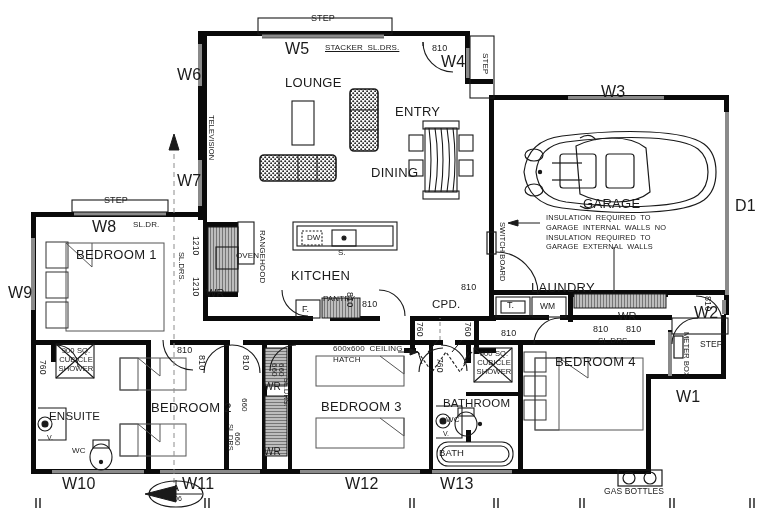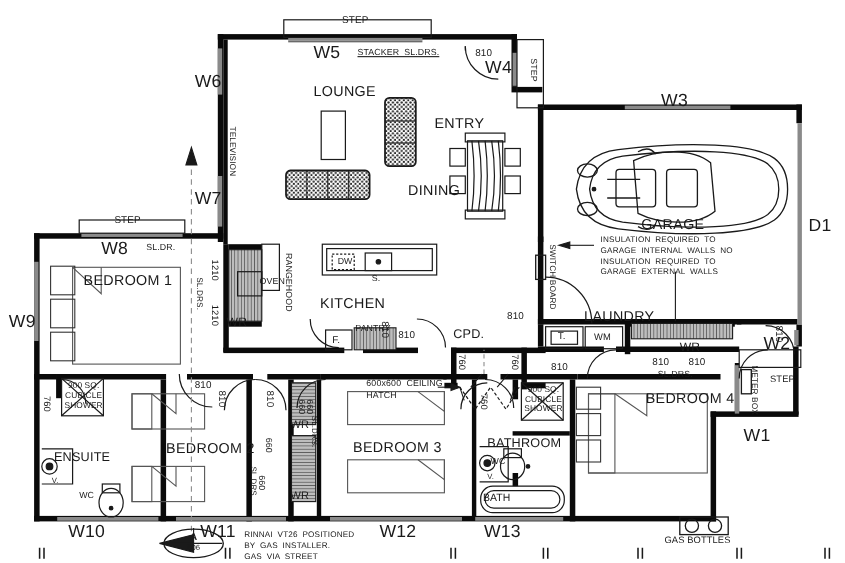--- a/index.html
+++ b/index.html
@@ -330,25 +330,25 @@
       <path d="M750,498 L750,508 M754,498 L754,508"></path>
     </g>
   </svg>
 
   <div class="lbl room" style="left:285px;top:76px;">LOUNGE</div>
   <div class="lbl room" style="left:371px;top:166px;">DINING</div>
   <div class="lbl room" style="left:395px;top:63px;margin-top:42px;">ENTRY</div>
   <div class="lbl room" style="left:583px;top:197px;">GARAGE</div>
   <div class="lbl room" style="left:291px;top:269px;">KITCHEN</div>
   <div class="lbl room" style="left:531px;top:281px;">LAUNDRY</div>
-  <div class="lbl room-sm" style="left:412px;top:299px;">CPD.</div>
+  <div class="lbl room-sm" style="left:432px;top:299px;">CPD.</div>
   <div class="lbl room" style="left:76px;top:248px;">BEDROOM 1</div>
   <div class="lbl room" style="left:151px;top:401px;">BEDROOM 2</div>
   <div class="lbl room" style="left:321px;top:400px;">BEDROOM 3</div>
-  <div class="lbl room" style="left:555px;top:355px;margin-left:32px;">BEDROOM 4</div>
+  <div class="lbl room" style="left:555px;top:355px;">BEDROOM 4</div>
   <div class="lbl room-sm" style="left:49px;top:411px;">ENSUITE</div>
   <div class="lbl room-sm" style="left:443px;top:398px;">BATHROOM</div>
 
   <div class="lbl win" style="left:676px;top:389px;">W1</div>
   <div class="lbl win" style="left:694px;top:305px;">W2</div>
   <div class="lbl win" style="left:601px;top:84px;">W3</div>
   <div class="lbl win" style="left:441px;top:54px;">W4</div>
   <div class="lbl win" style="left:285px;top:41px;">W5</div>
   <div class="lbl win" style="left:177px;top:67px;">W6</div>
   <div class="lbl win" style="left:177px;top:173px;text-align:center;">W7</div>
@@ -390,23 +390,20 @@
   <div class="lbl tiny" style="left:618px;top:311px;font-size:11px;">WR</div>
   <div class="lbl tiny" style="left:264px;top:382px;font-size:10px;">WR</div>
   <div class="lbl tiny" style="left:264px;top:447px;font-size:10px;">WR</div>
 
   <div class="lbl note" style="left:546px;top:213px;">INSULATION  REQUIRED  TO
 GARAGE  INTERNAL  WALLS  NO
 INSULATION  REQUIRED  TO
 GARAGE  EXTERNAL  WALLS</div>
   <div class="lbl note" style="left:333px;top:344px;font-size:8px;">600x600  CEILING
 HATCH</div>
-  <div class="lbl note" style="left:222px;top:481px;">RINNAI  VT26  POSITIONED
-BY  GAS  INSTALLER.
-GAS  VIA  STREET</div>
 
   <div class="lbl tiny" style="left:311px;top:14px;font-size:9px;">STEP</div>
   <div class="lbl tiny" style="left:104px;top:196px;font-size:9px;">STEP</div>
   <div class="lbl tiny vert" style="left:489px;top:53px;transform:rotate(90deg);font-size:8px;">STEP</div>
   <div class="lbl tiny" style="left:700px;top:340px;font-size:8.5px;">STEP</div>
 
   <div class="lbl tiny" style="left:325px;top:44px;font-size:8px;text-decoration:underline;">STACKER  SL.DRS.</div>
   <div class="lbl tiny" style="left:133px;top:221px;font-size:8px;">SL.DR.</div>
   <div class="lbl tiny vert" style="left:185px;top:252px;transform:rotate(90deg);font-size:7.5px;">SL.DRS.</div>
   <div class="lbl tiny" style="left:598px;top:337px;font-size:8px;">SL.DRS.</div>

